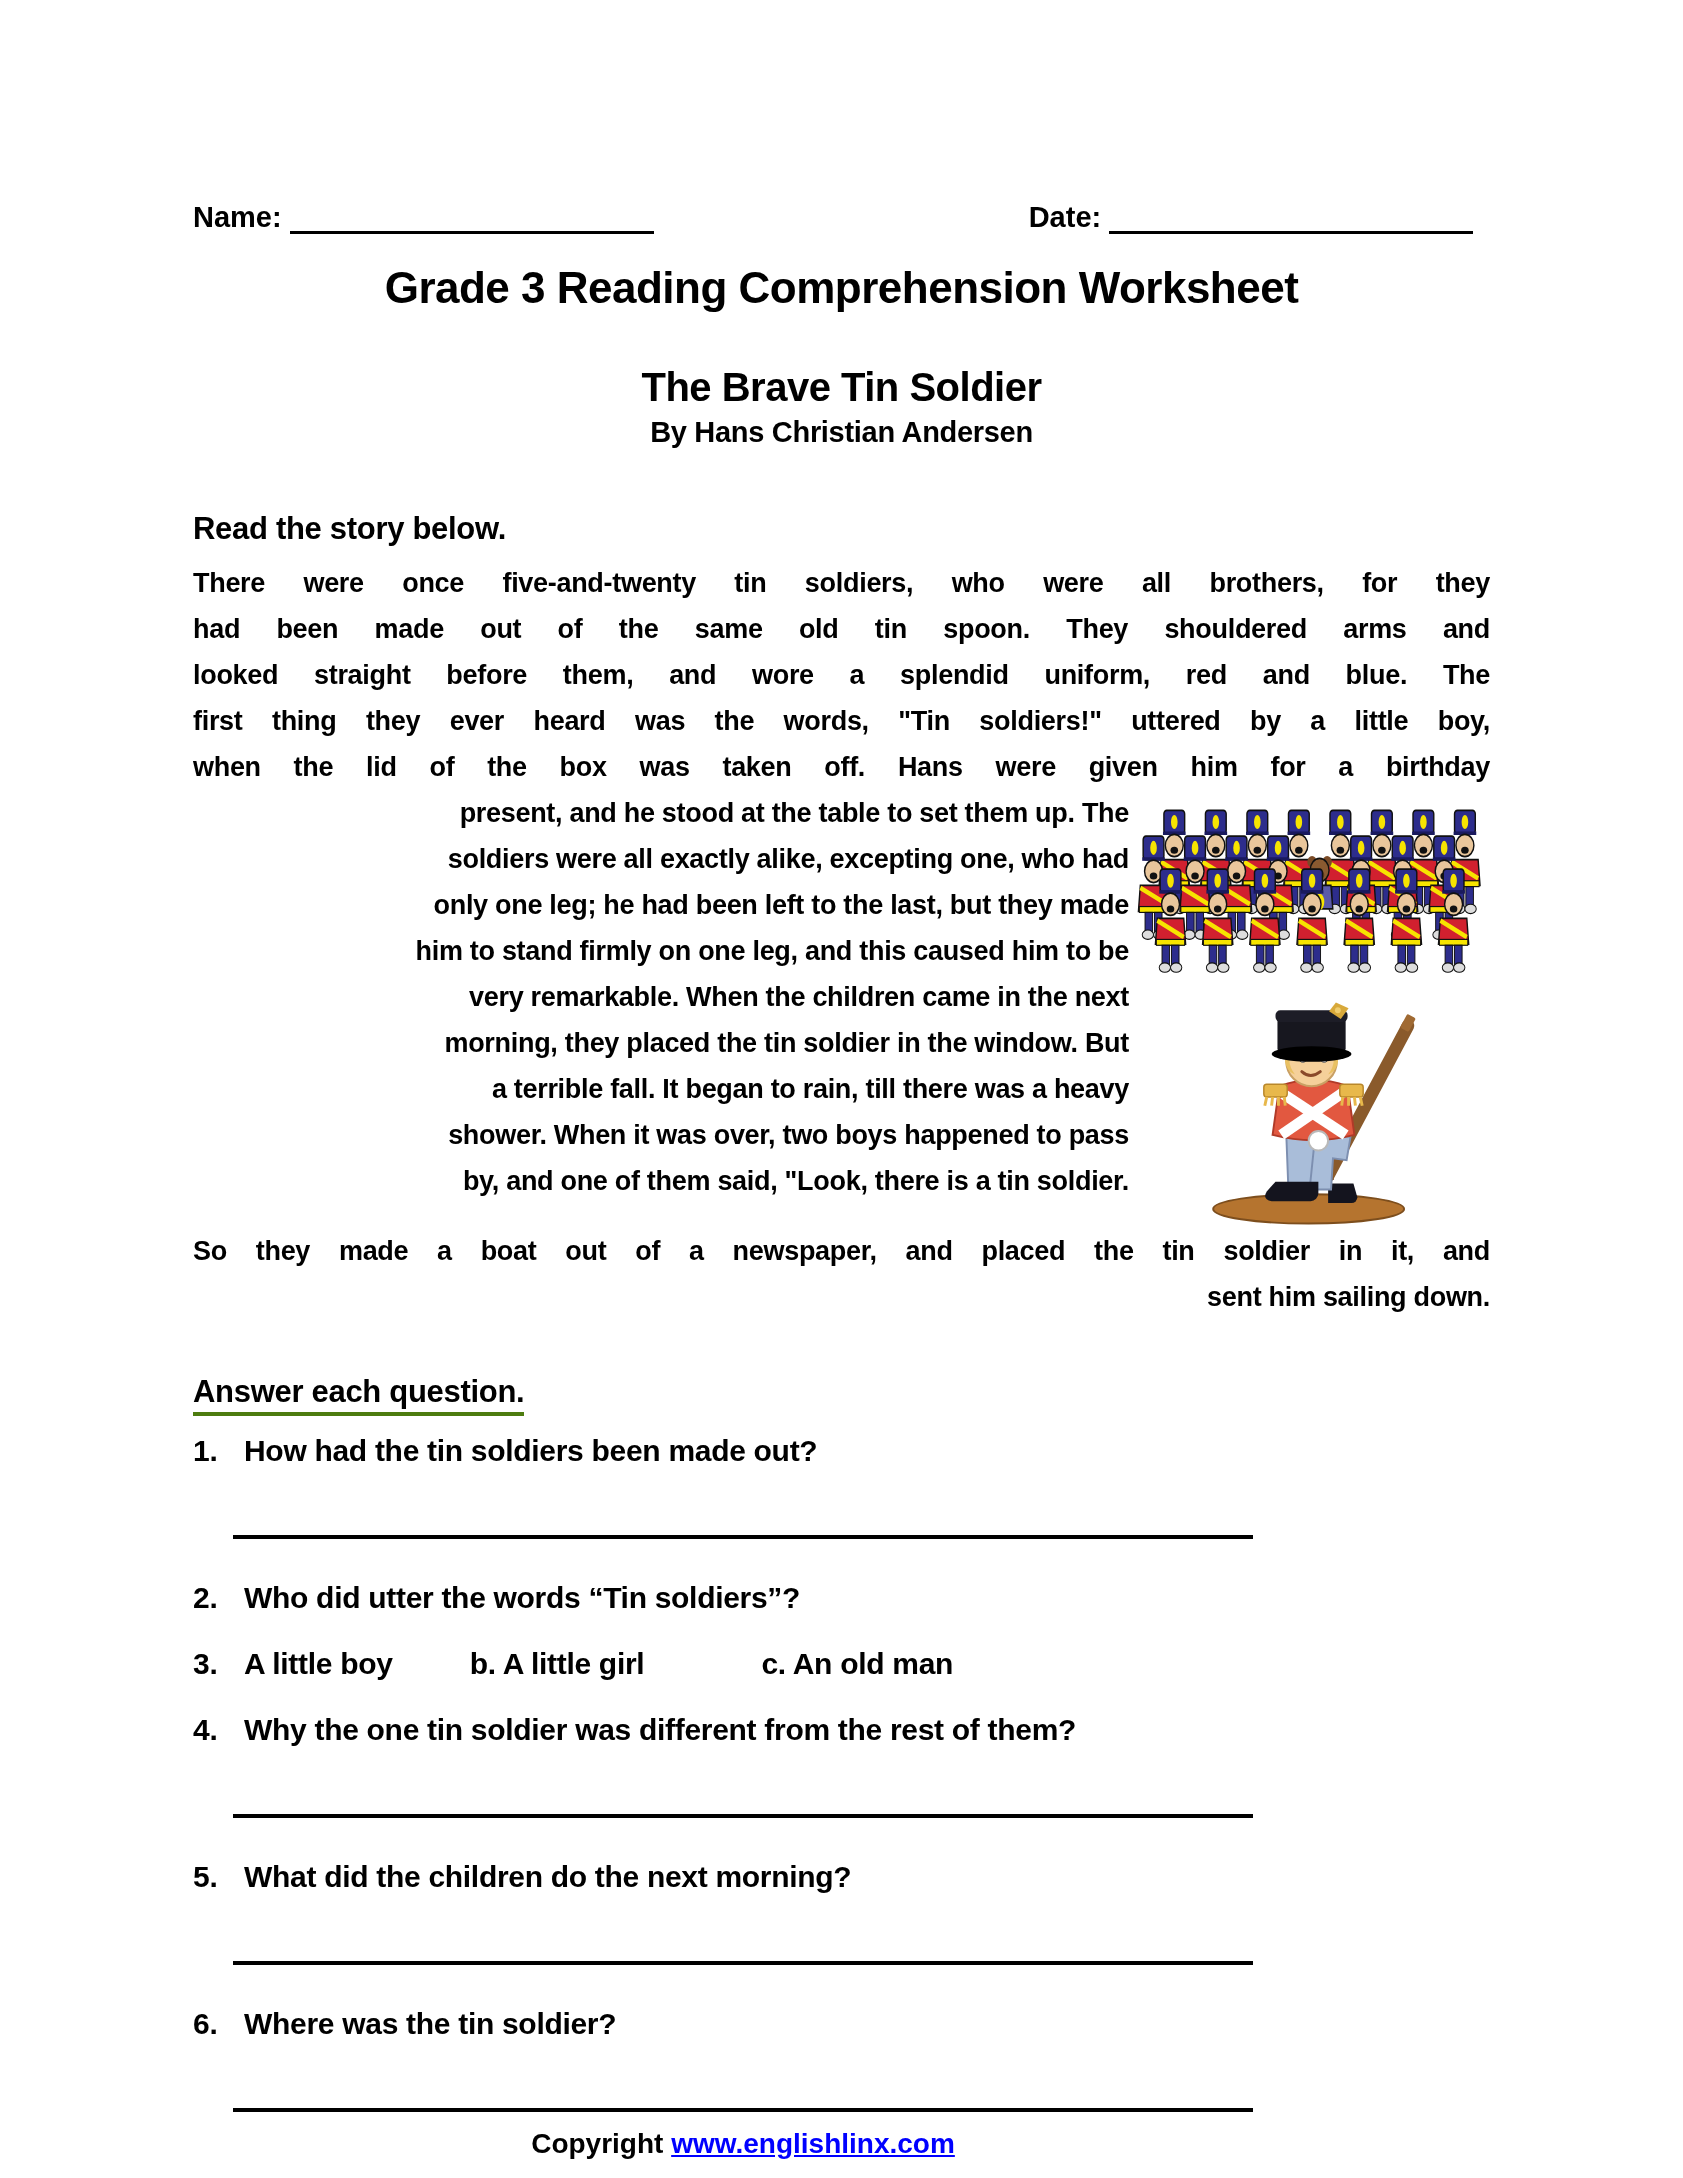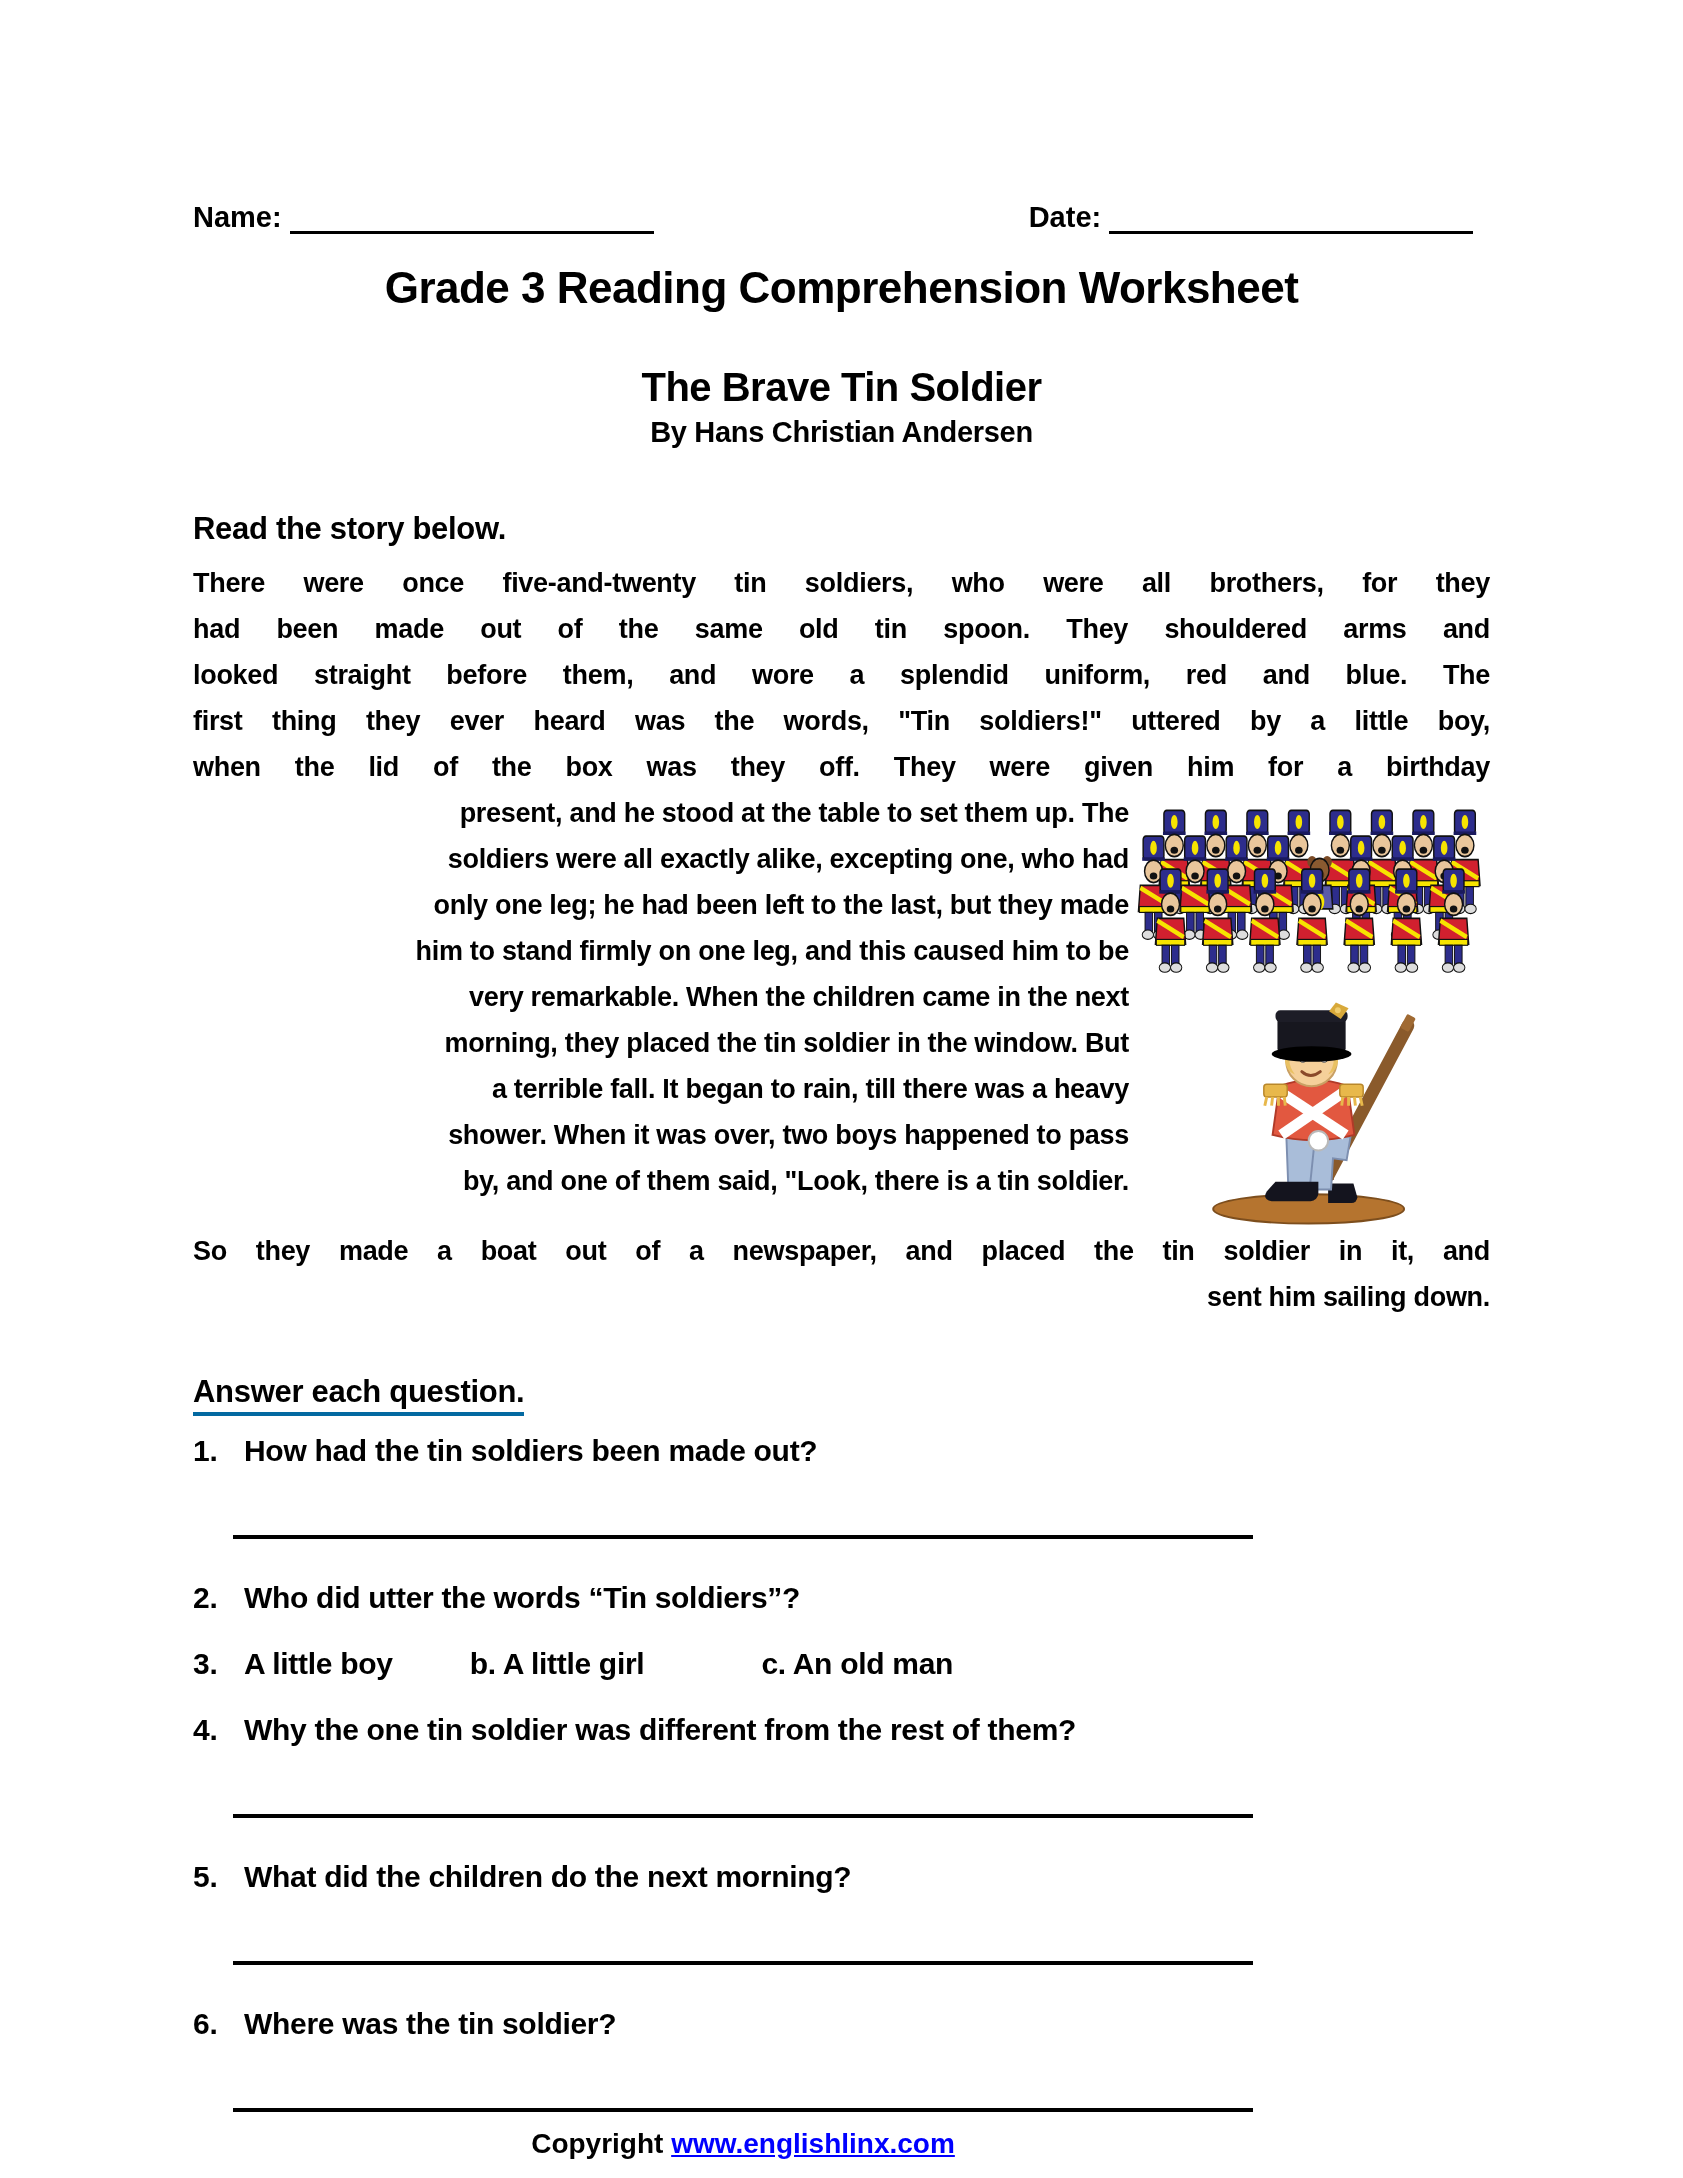--- a/index.html
+++ b/index.html
@@ -29,21 +29,21 @@
   .jline{text-align:justify;text-align-last:justify;}
   .nline{text-align:right;}
   .story-wrap{display:flex;}
   .story-col{width:936px;flex:0 0 936px;}
   .story-imgs{flex:1;display:flex;flex-direction:column;align-items:center;}
   .grp-svg{margin-top:18px;}
   .sold-svg{margin-top:14px;}
 
   
   .q-heading{margin-top:50px;font-size:31px;line-height:44px;letter-spacing:-0.3px;}
-  .q-heading span{border-bottom:4px solid #0369a1;padding-bottom:3px;margin-top:22px;}
+  .q-heading span{border-bottom:4px solid #4d7c0f;padding-bottom:3px;margin-top:22px;}
   .q{display:flex;font-size:30px;line-height:42px;letter-spacing:-0.3px;margin-top:24px;}
   .q-first{margin-top:16px;}
   .q-after-line{margin-top:38px;}
   .q-num{width:51px;flex:0 0 51px;}
   .q-text{flex:1;}
   .q-opt2{margin-left:69px;}
   .q-opt3{margin-left:109px;}
   .answer-line{margin:63px 0 0 40px;width:1020px;height:0;border-bottom:4px solid #000;}
 
   
@@ -68,21 +68,21 @@
   <div class="byline">By Hans Christian Andersen</div>
 
   <div class="read-instr">Read the story below.</div>
 
   <div class="story">
     <div>
       <div class="jline">There were once five-and-twenty tin soldiers, who were all brothers, for they</div>
       <div class="jline">had been made out of the same old tin spoon. They shouldered arms and</div>
       <div class="jline">looked straight before them, and wore a splendid uniform, red and blue. The</div>
       <div class="jline">first thing they ever heard was the words, "Tin soldiers!" uttered by a little boy,</div>
-      <div class="jline">when the lid of the box was they off. They were given him for a birthday</div>
+      <div class="jline">when the lid of the box was taken off. Hans were given him for a birthday</div>
     </div>
 
     <div class="story-wrap">
       <div class="story-col">
         <div class="nline">present, and he stood at the table to set them up. The</div>
         <div class="nline">soldiers were all exactly alike, excepting one, who had</div>
         <div class="nline">only one leg; he had been left to the last, but they made</div>
         <div class="nline">him to stand firmly on one leg, and this caused him to be</div>
         <div class="nline">very remarkable. When the children came in the next</div>
         <div class="nline">morning, they placed the tin soldier in the window. But</div>

